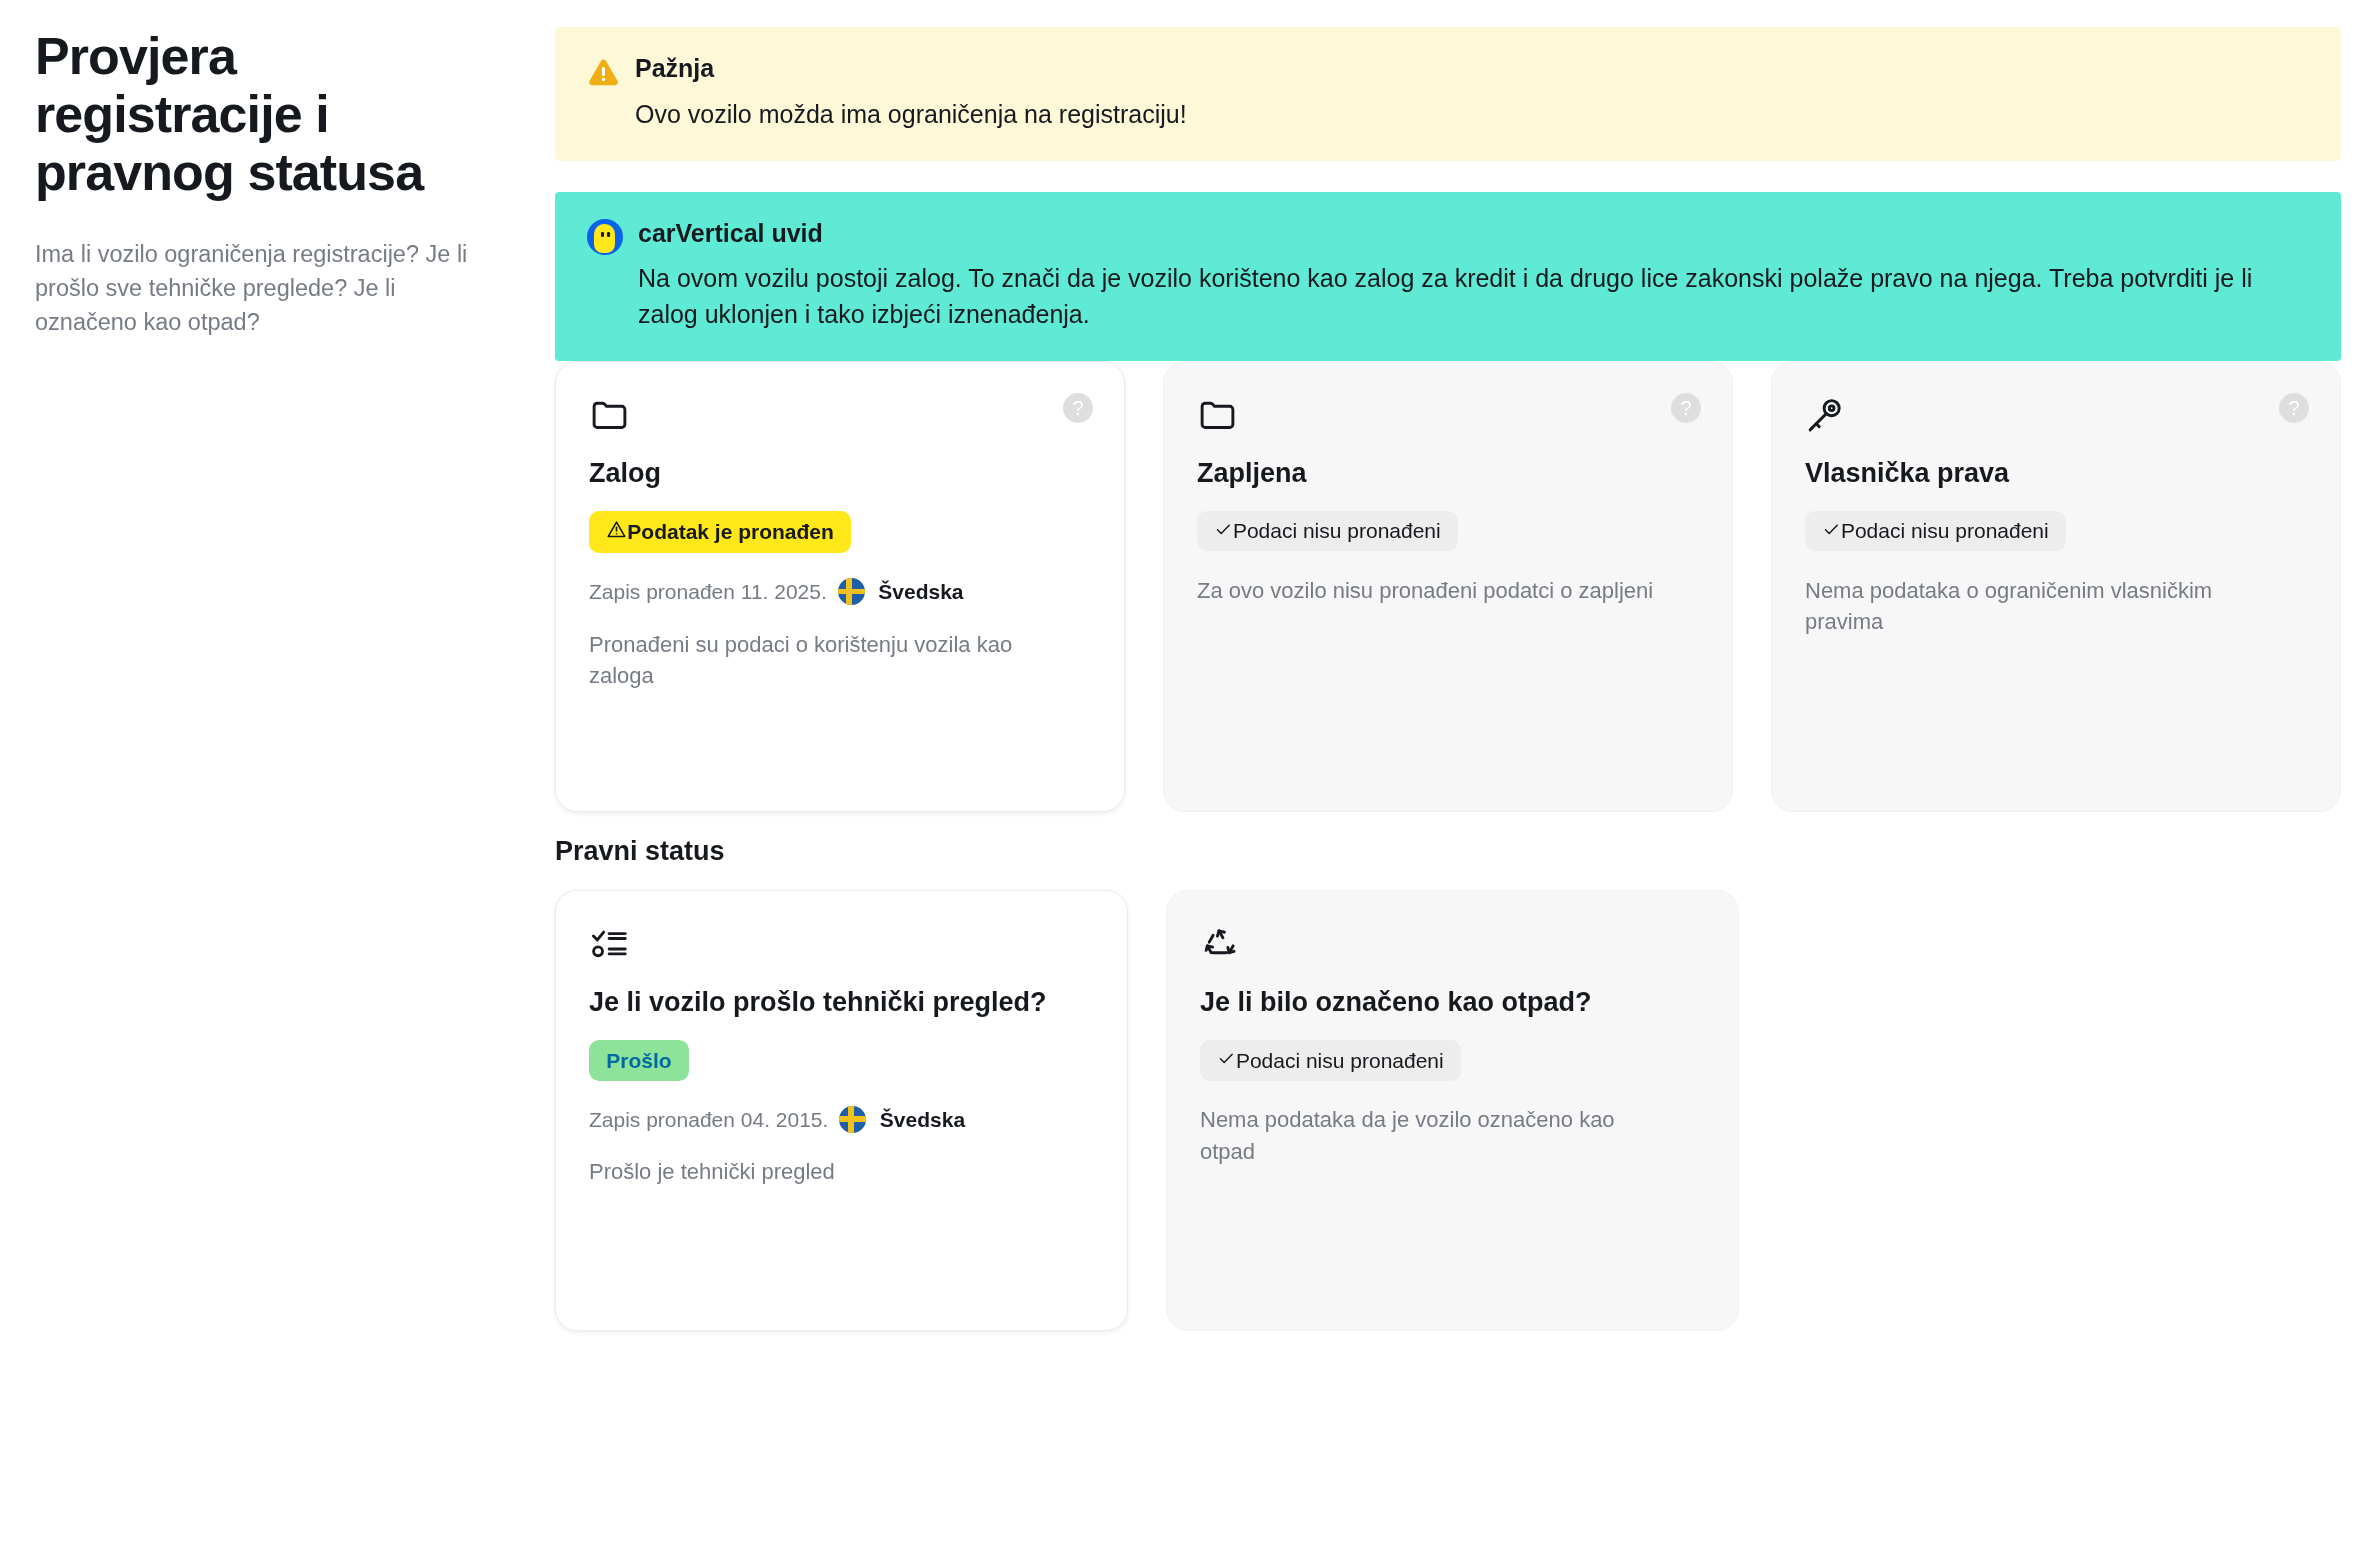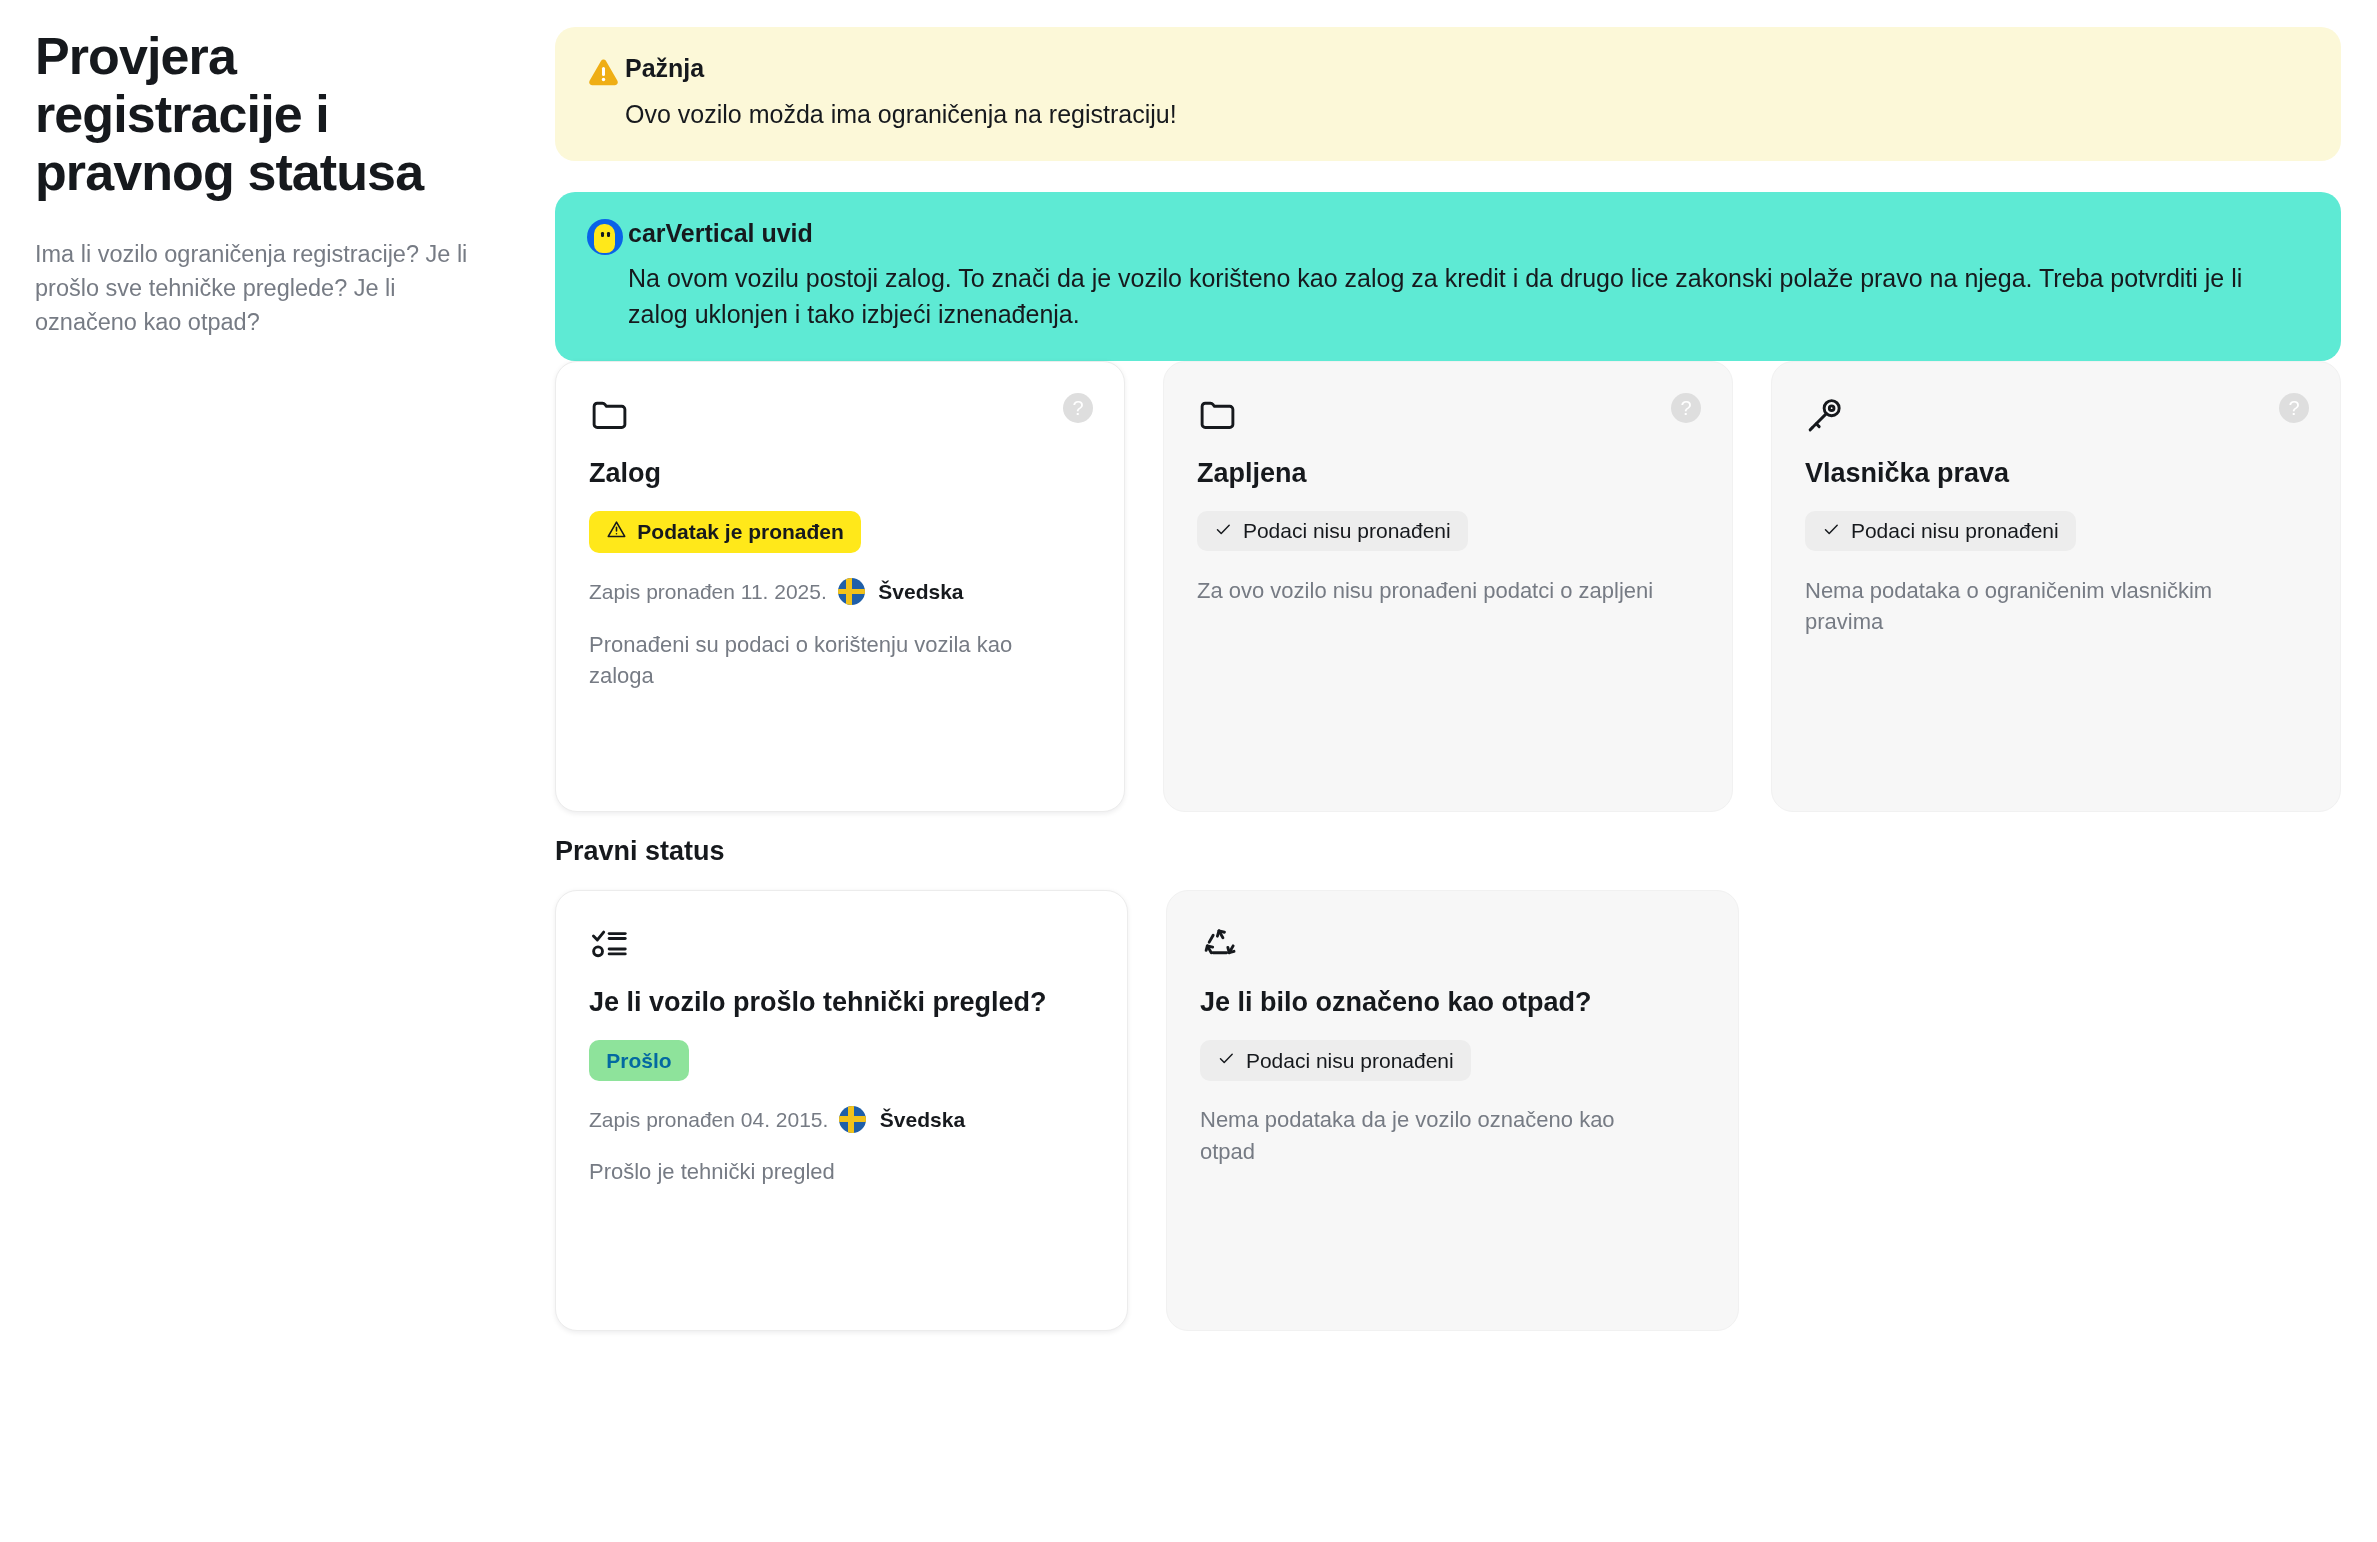--- a/index.html
+++ b/index.html
@@ -44,22 +44,22 @@
   .main {
     position: absolute;
     left: 555px;
     top: 27px;
     width: 1786px;
   }
 
   
   .banner {
     display: flex;
-    gap: 5px;
-    border-radius: 20px;
+    gap: 15px;
+    border-radius: 4px;
     padding: 26px 32px 28.5px 32px;
   }
   .banner-warning { background: #fcf8d8; }
   .banner-info   { background: #5eead4; margin-top: 31px; }
 
   .banner-body { flex: 1 1 auto; min-width: 0; }
   .banner-title {
     font-size: 25px;
     font-weight: 700;
     color: #16191d;
@@ -133,21 +133,20 @@
     font-size: 27px;
     font-weight: 700;
     color: #16191d;
     margin-top: 15px;
     line-height: 1.22;
   }
 
   .badge {
     display: inline-flex;
     align-items: center;
-    gap: 10px;
     margin-top: 21px;
     border-radius: 10px;
     padding: 8.7px 17.3px;
     font-size: 21px;
     font-weight: 700;
     line-height: 1.1;
   }
   .badge.yellow { background: #ffe81a; color: #16191d; }
   .badge.grey   { background: #ededed; color: #16191d; font-weight: 400; }
   .badge.green  { background: #8ee39b; color: #0369a1; }

